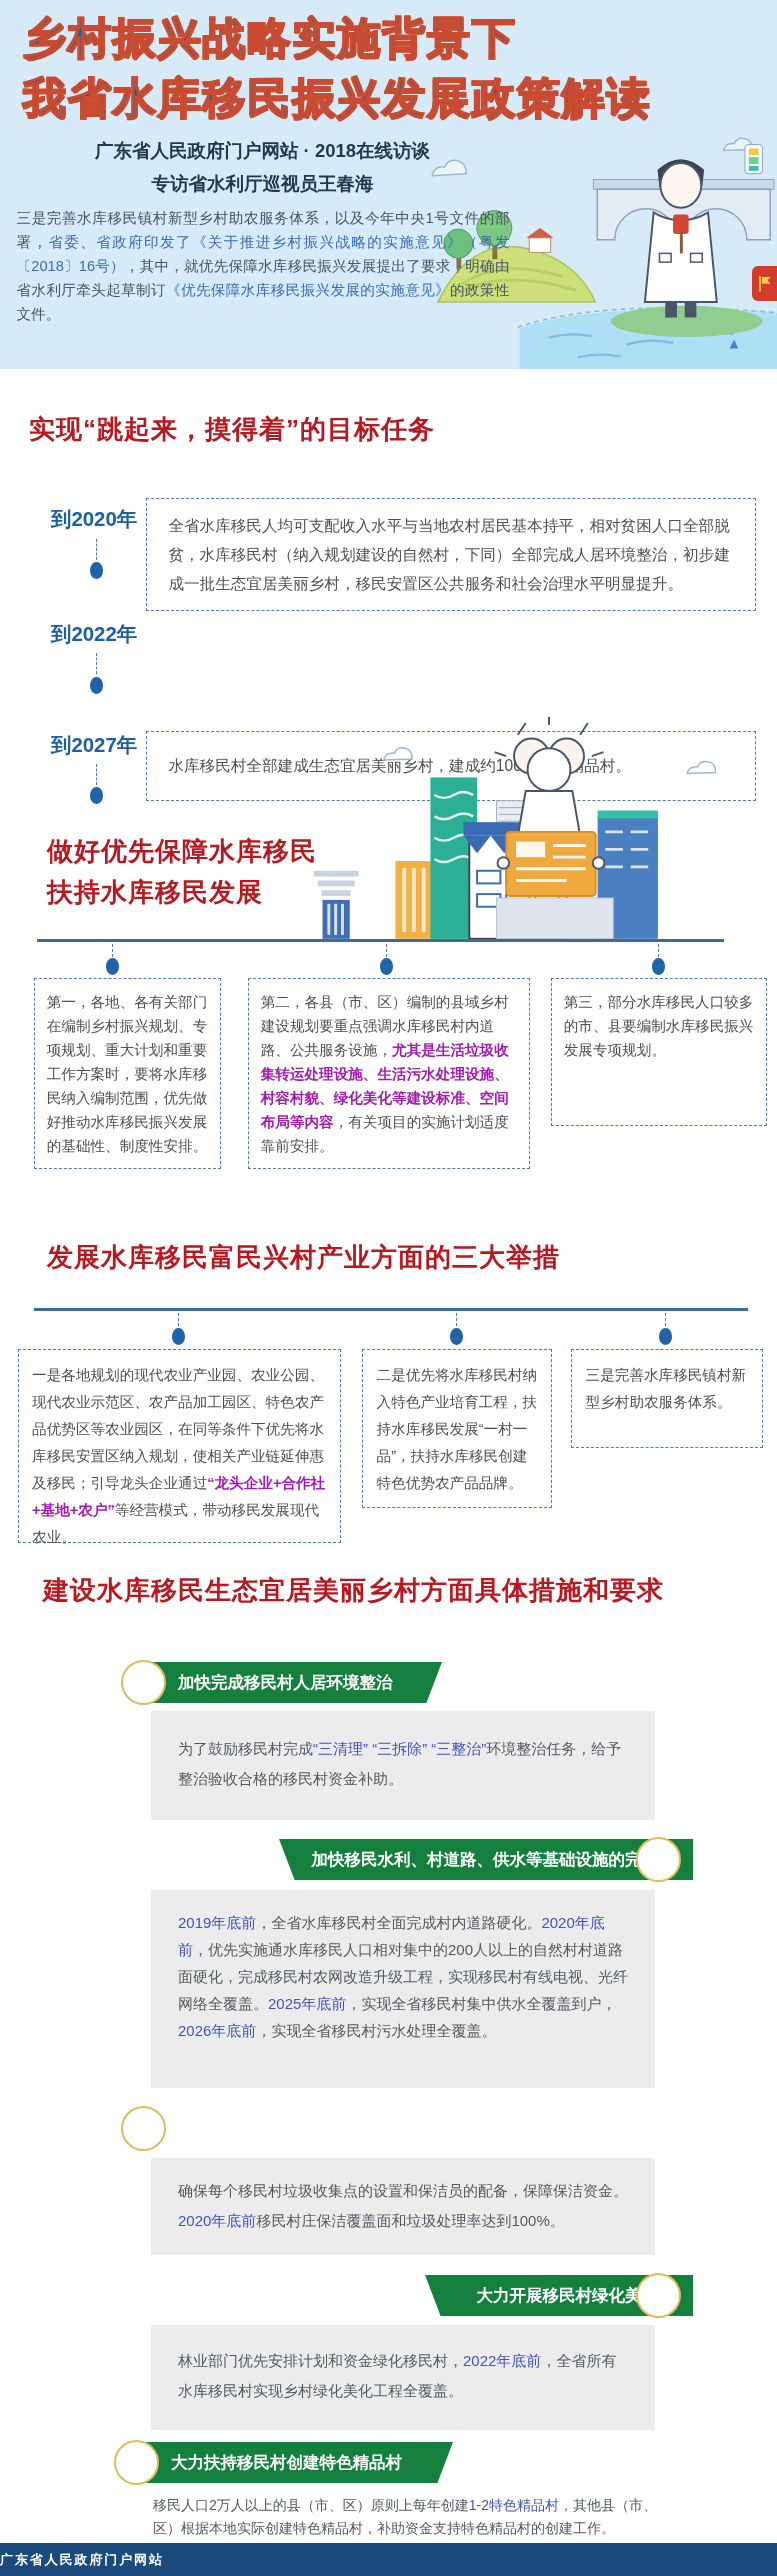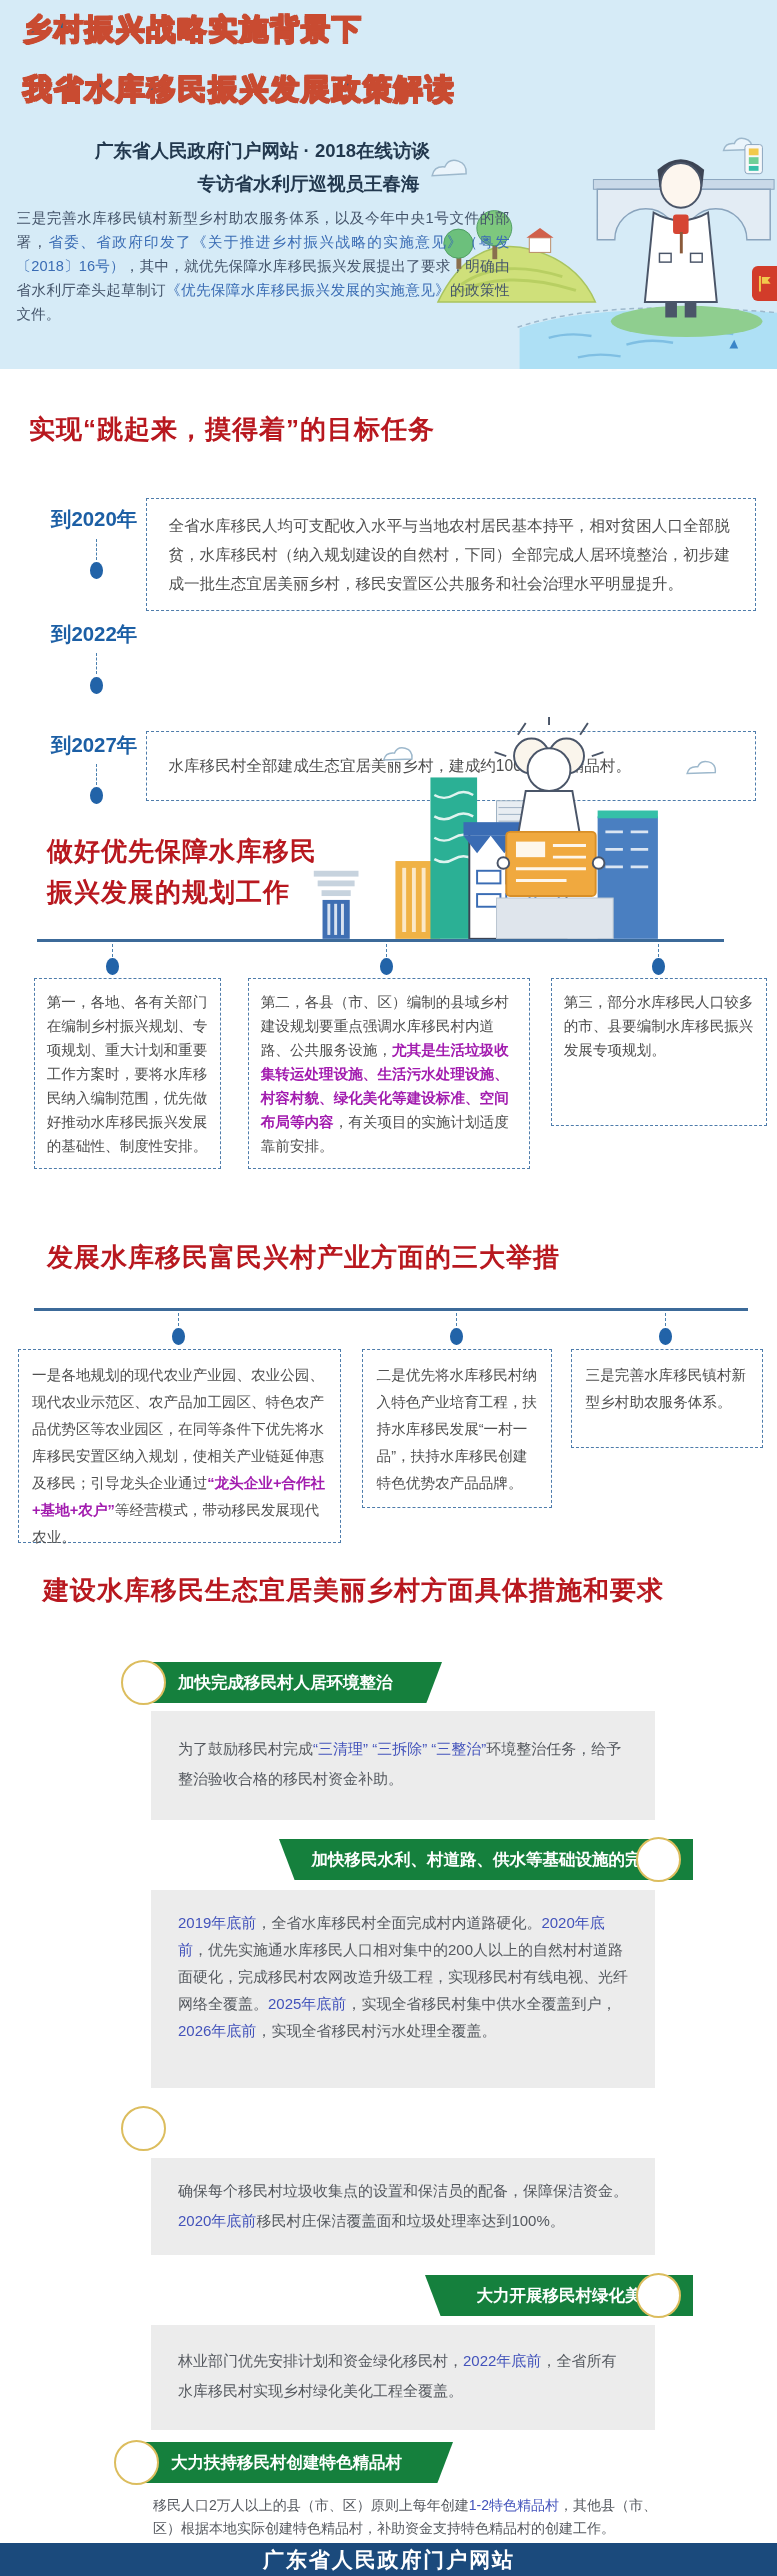--- a/index.html
+++ b/index.html
@@ -1,29 +1,29 @@
 <!DOCTYPE html>
 <html><head>
 <meta charset="utf-8">
 <style>
   html,body{margin:0;padding:0;background:#fff;}
   .page{position:relative;width:778px;height:2576px;overflow:hidden;background:#ffffff;
         font-family:"Liberation Sans","DejaVu Sans",sans-serif;}
   .abs{position:absolute;}
   
   .hero{left:0;top:0;width:778px;height:369px;background:#d6ebf7;}
-  .hero-title{left:23px;font-size:29px;font-weight:bold;letter-spacing:1.9px;
+  .hero-title{left:23px;font-size:43px;font-weight:bold;letter-spacing:1.9px;
       color:#0369a1;-webkit-text-stroke:1.5px #c94b31;
       text-shadow:1px 1px 0 #c94b31,-1px 1px 0 #c94b31,1px -1px 0 #c94b31,-1px -1px 0 #c94b31;
       white-space:nowrap;z-index:3;}
   .hero-title1{top:9.7px;}
   .hero-title2{top:70px;}
   .hero-sub{left:0;width:525px;text-align:center;font-size:18.5px;font-weight:bold;color:#22384e;z-index:3;}
   .hero-sub1{top:138px;}
-  .hero-sub2{top:171px;margin-left:46px;}
+  .hero-sub2{top:171px;}
   .hero-intro{left:16.5px;top:206px;width:493px;font-size:14.6px;line-height:24px;color:#44546a;
       text-align:justify;z-index:3;}
   .hero-art{left:403px;top:129px;width:374px;height:240px;z-index:1;}
   .corner-badge{left:752px;top:266px;width:25px;height:35px;background:#d23c2a;
       border-radius:5.8px 0 0 5.8px;z-index:4;display:flex;align-items:center;justify-content:center;}
   
   .h2red{font-size:26px;font-weight:bold;color:#b8181f;white-space:nowrap;letter-spacing:1px;}
   .dash-box{border:1px dashed #4e7cab;color:#4f4f4f;box-sizing:border-box;}
   .dot{width:12.6px;height:16.5px;border-radius:50%;background:#2263a8;}
   .stem{width:0;border-left:1.9px dashed #4a7fae;}
@@ -81,21 +81,21 @@
   .c2-body{top:1890px;height:198px;padding:19.4px 27px;line-height:27px;}
   .c3-banner{left:143px;top:2107px;width:264px;} .c3-ring{left:121px;top:2106px;}
   .c3-body{top:2158px;height:97px;padding:17.5px 27px;line-height:30px;}
   .c4-banner{left:425px;top:2275px;width:233px;} .c4-ring{left:636px;top:2273px;}
   .c4-body{top:2325px;height:105px;padding:21.4px 27px;line-height:30px;}
   .c5-banner{left:136px;top:2442px;width:282px;} .c5-ring{left:114px;top:2440px;}
   .c5-body{left:153px;top:2494px;width:505px;background:none;color:#55595f;
       font-size:14px;line-height:23px;}
   
   .footer{left:0;top:2543px;width:778px;height:33px;background:#1b4a7c;color:#fff;
-      font-size:21px;font-weight:bold;display:flex;align-items:center;justify-content:center;letter-spacing:1.9px;}
+      font-size:13px;font-weight:bold;display:flex;align-items:center;justify-content:flex-start;letter-spacing:1.9px;}
 </style>
 </head>
 <body>
 
 <div class="page">
 
   <div class="abs hero">
 
     <svg class="abs hero-art" viewBox="0 0 385 247">
 
@@ -167,21 +167,21 @@
   <div class="abs t-label g-label2">到2022年</div>
   <div class="abs stem g-stem2"></div>
   <div class="abs dot g-dot2"></div>
 
   <div class="abs t-label g-label3">到2027年</div>
   <div class="abs stem g-stem3"></div>
   <div class="abs dot g-dot3"></div>
   <div class="abs dash-box g-box g-box3">水库移民村全部建成生态宜居美丽乡村，建成约100个特色精品村。</div>
 
   <div class="abs h2red plan-h1">做好优先保障水库移民</div>
-  <div class="abs h2red plan-h2">振兴发展的规划工作</div>
+  <div class="abs h2red plan-h2">扶持水库移民发展</div>
 
   <svg class="abs plan-art" viewBox="0 0 430 228">
     <path d="M80 44 q2 -8 11 -7 q3 -7 11 -5 q8 2 7 11 z" fill="#fff" stroke="#9db8cc" stroke-width="1.5"></path>
     <path d="M392 58 q2 -8 11 -7 q3 -7 11 -5 q8 2 7 11 z" fill="#fff" stroke="#9db8cc" stroke-width="1.5"></path>
 
     <rect x="8" y="158" width="46" height="6" fill="#c7d3de"></rect>
     <rect x="12" y="168" width="38" height="6" fill="#c7d3de"></rect>
     <rect x="16" y="178" width="30" height="6" fill="#c7d3de"></rect>
     <rect x="17" y="188" width="28" height="40" fill="#3f6fb3"></rect>
     <rect x="22" y="192" width="3" height="32" fill="#fff" opacity="0.8"></rect>

